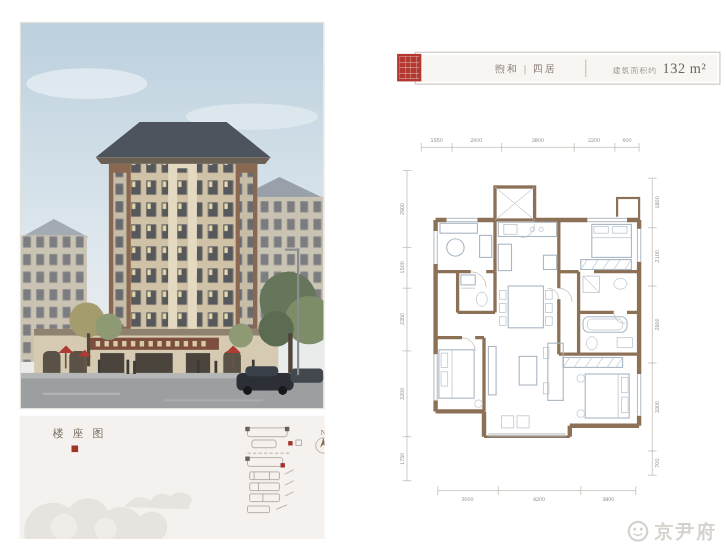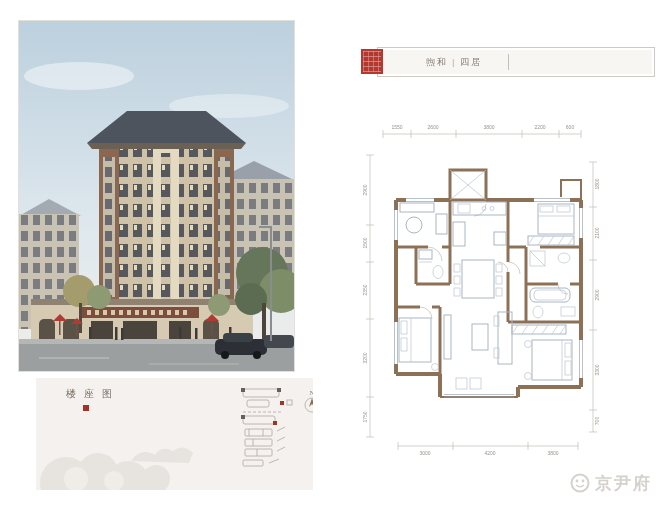--- a/index.html
+++ b/index.html
@@ -5,35 +5,35 @@
   html,body{margin:0;padding:0;background:#fff;}
   #canvas{position:relative;width:660px;height:505px;background:#ffffff;overflow:hidden;
           font-family:"Liberation Serif", serif;}
   .abs{position:absolute;}
 
   
   .photo-panel{left:18px;top:20px;width:277px;height:352px;border:1px solid #e3dfd9;box-sizing:border-box;}
   .photo-panel svg{display:block;}
 
   
-  .site-panel{left:36px;top:378px;width:277px;height:112px;background:#f4f1ee;overflow:hidden;}
+  .site-panel{left:18px;top:378px;width:277px;height:112px;background:#f4f1ee;overflow:hidden;}
   .site-title{position:absolute;left:30px;top:9px;font-size:10px;letter-spacing:8px;color:#7d6f63;}
   .site-marker{position:absolute;left:47px;top:27px;width:6px;height:6px;background:#a33228;}
 
   
   .header-bar{left:377px;top:47px;width:278px;height:30px;background:#f8f6f3;border:1px solid #cfc9c2;
               box-shadow:inset 0 0 0 2px #ffffff;box-sizing:border-box;display:flex;align-items:center;}
   .seal{left:361px;top:49px;width:22px;height:25px;background:#b23830;z-index:3;
         box-shadow:inset 0 0 0 1.5px rgba(255,255,255,.0);}
   .seal:after{content:"";position:absolute;inset:2px;
         background:
          repeating-linear-gradient(0deg,rgba(255,255,255,.65) 0 1px,transparent 1px 5px),
          repeating-linear-gradient(90deg,rgba(255,255,255,.5) 0 1px,transparent 1px 5px);
         opacity:.55;}
-  .unit-title{margin-left:48px;font-size:9px;color:#857a71;letter-spacing:2px;white-space:nowrap;}
+  .unit-title{margin-left:72px;font-size:9px;color:#857a71;letter-spacing:2px;white-space:nowrap;}
   .bar-divider{width:1px;height:16px;background:#c6beb6;margin:0 0 0 26px;}
   .area-group{margin-left:24px;display:flex;align-items:baseline;white-space:nowrap;}
   .area-label{font-size:7px;color:#a0968c;letter-spacing:1px;margin-right:5px;}
   .area-value{font-size:13px;color:#6e655c;letter-spacing:.5px;}
 
   
   .plan{left:358px;top:112px;width:302px;height:352px;}
 
   
   .watermark{right:8px;bottom:10px;display:flex;align-items:flex-start;color:#d2cec9;}
@@ -227,20 +227,24 @@
   </div>
 
   <div class="abs seal"></div>
   <div class="abs header-bar">
     <div class="unit-title">
       <span>煦和</span>
       <span>|</span>
       <span>四居</span>
     </div>
     <div class="bar-divider"></div>
+    <div class="area-group">
+      <span class="area-label">建筑面积约</span>
+      <span class="area-value">132 m²</span>
+    </div>
   </div>
 
   <div class="abs plan">
     <svg width="302" height="352" viewBox="0 0 302 352">
 
       <g>
         <line x1="25" y1="22" x2="223" y2="22" class="dimline"></line>
         <g class="dimline">
             <line x1="25" y1="18" x2="25" y2="26"></line>
             <line x1="53" y1="18" x2="53" y2="26"></line>

